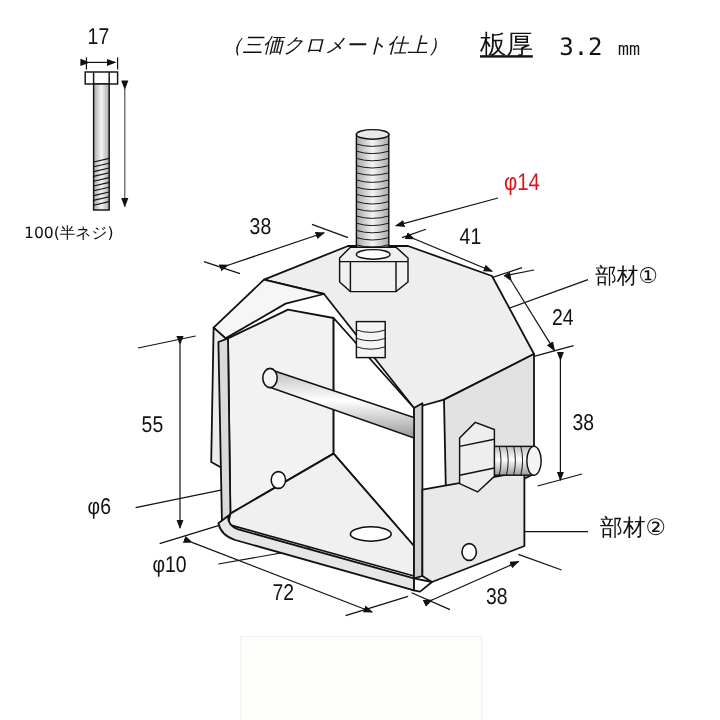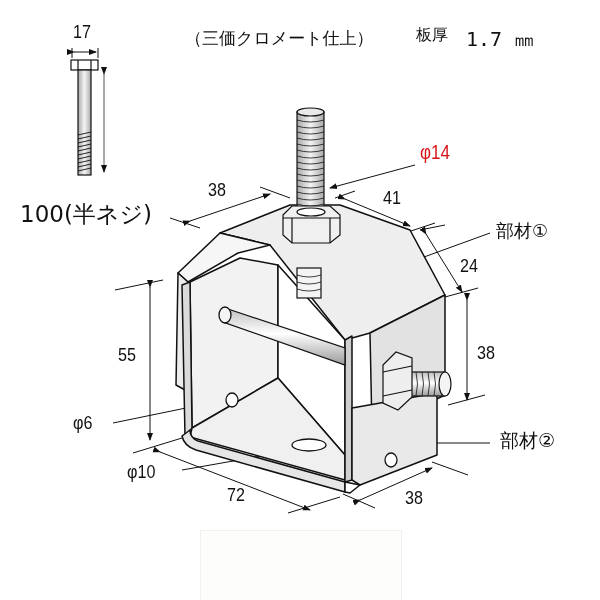--- a/index.html
+++ b/index.html
@@ -178,26 +178,26 @@
         <path d="M428,372 Q431,384 428,396"></path>
       <path d="M434,372 Q437,384 434,396"></path>
     </g>
     <ellipse cx="445" cy="384" rx="6" ry="12" fill="#f4f4f4"></ellipse>
     <polygon points="383,365 396,352 412,358 412,397 398,410 383,403" fill="#eeeeee"></polygon>
     <line x1="383" y1="372" x2="412" y2="366"></line>
       <line x1="383" y1="396" x2="412" y2="390"></line>
   </g>
 </svg>
 
-<div class="lbl jp" style="left:185px;top:30px;font-size:17px;">（三価クロメート仕上）</div>
-<div class="lbl jp" style="left:416px;top:27px;font-size:16px;">板厚</div>
-<div class="lbl" style="left:466px;top:29px;font-family:'DejaVu Sans Mono',monospace;font-size:20px;">1.7 ㎜</div>
+<div class="lbl jp" style="left:185px;top:30px;font-size:17px;font-style:italic;">（三価クロメート仕上）</div>
+<div class="lbl jp" style="left:400px;top:27px;font-size:22px;text-decoration:underline;">板厚</div>
+<div class="lbl" style="left:466px;top:29px;font-family:'DejaVu Sans Mono',monospace;font-size:20px;">3.2 ㎜</div>
 
 <div class="lbl dim" style="left:73px;top:22px;">17</div>
-<div class="lbl jp" style="left:20px;top:188px;font-size:23px;margin-top:15px;">100(半ネジ)</div>
+<div class="lbl jp" style="left:20px;top:188px;font-size:13px;">100(半ネジ)</div>
 
 <div class="lbl dim red" style="left:420px;top:142px;font-size:20px;">φ14</div>
 <div class="lbl dim" style="left:208px;top:180px;">38</div>
 <div class="lbl dim" style="left:383px;top:188px;">41</div>
 <div class="lbl jp" style="left:496px;top:222px;font-size:18px;">部材①</div>
 <div class="lbl dim" style="left:460px;top:256px;">24</div>
 <div class="lbl dim" style="left:477px;top:343px;">38</div>
 <div class="lbl jp" style="left:500px;top:431px;font-size:19px;">部材②</div>
 <div class="lbl dim" style="left:118px;top:345px;">55</div>
 <div class="lbl dim" style="left:73px;top:413px;">φ6</div>

